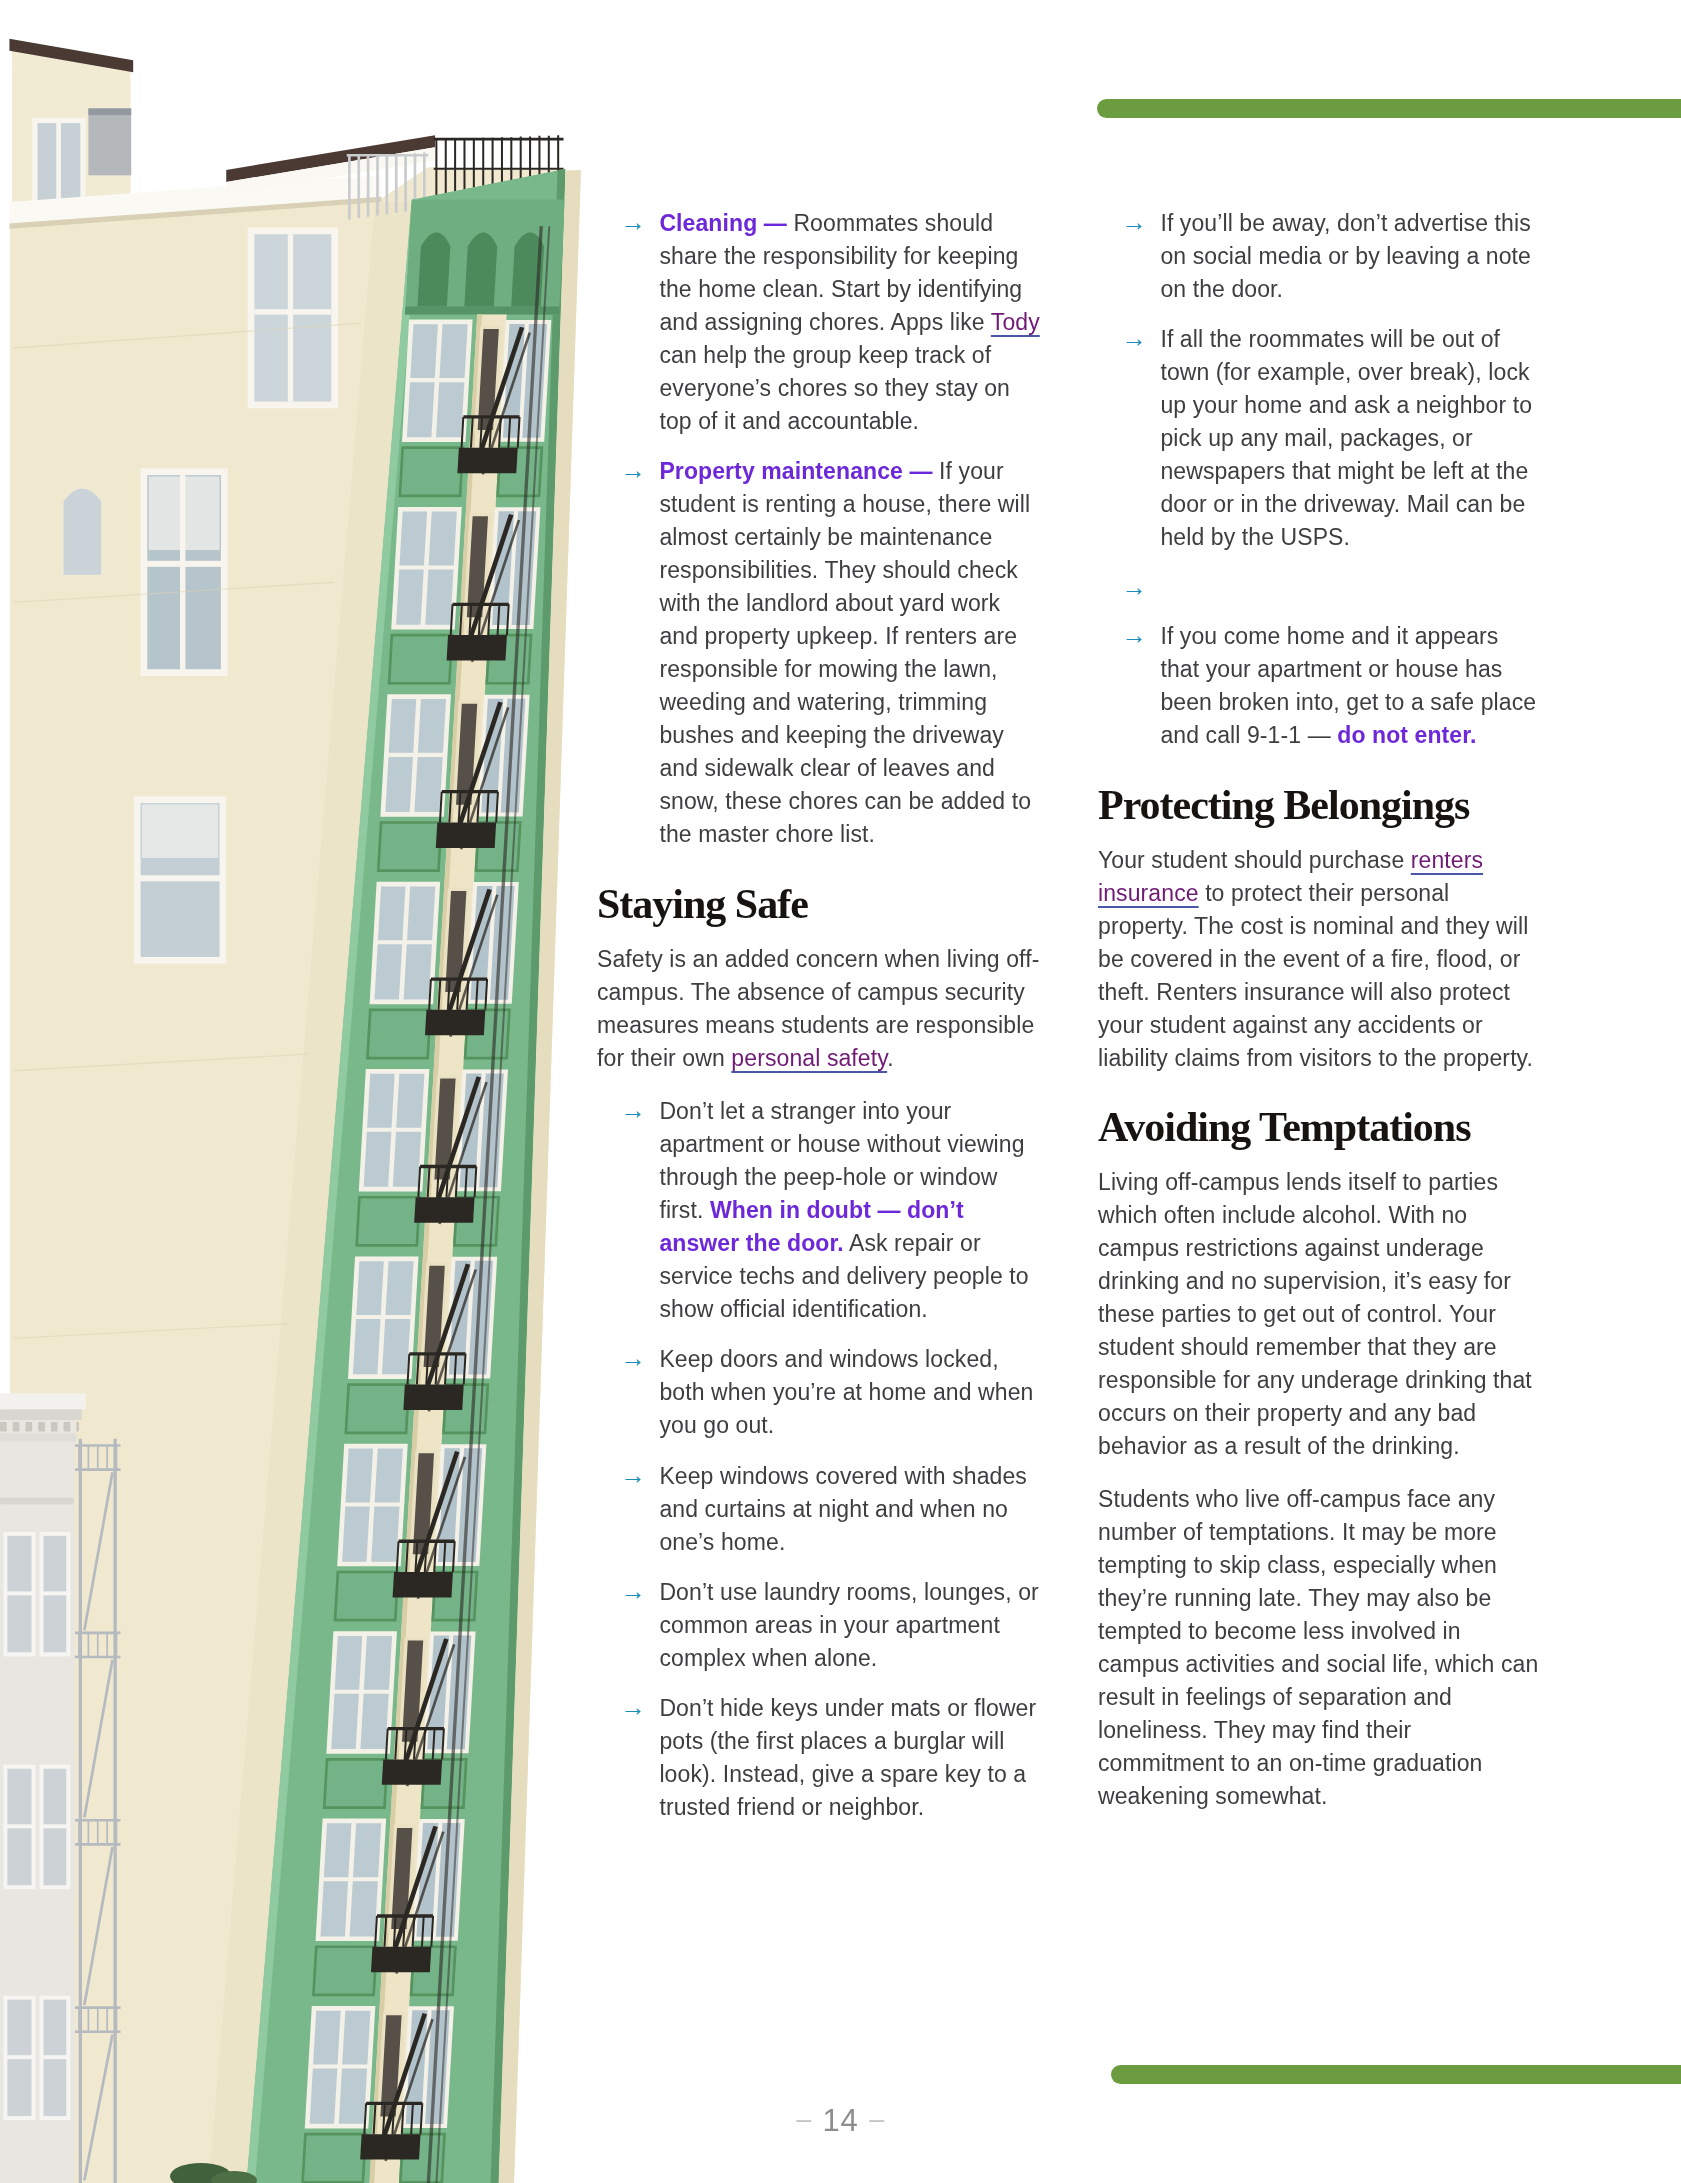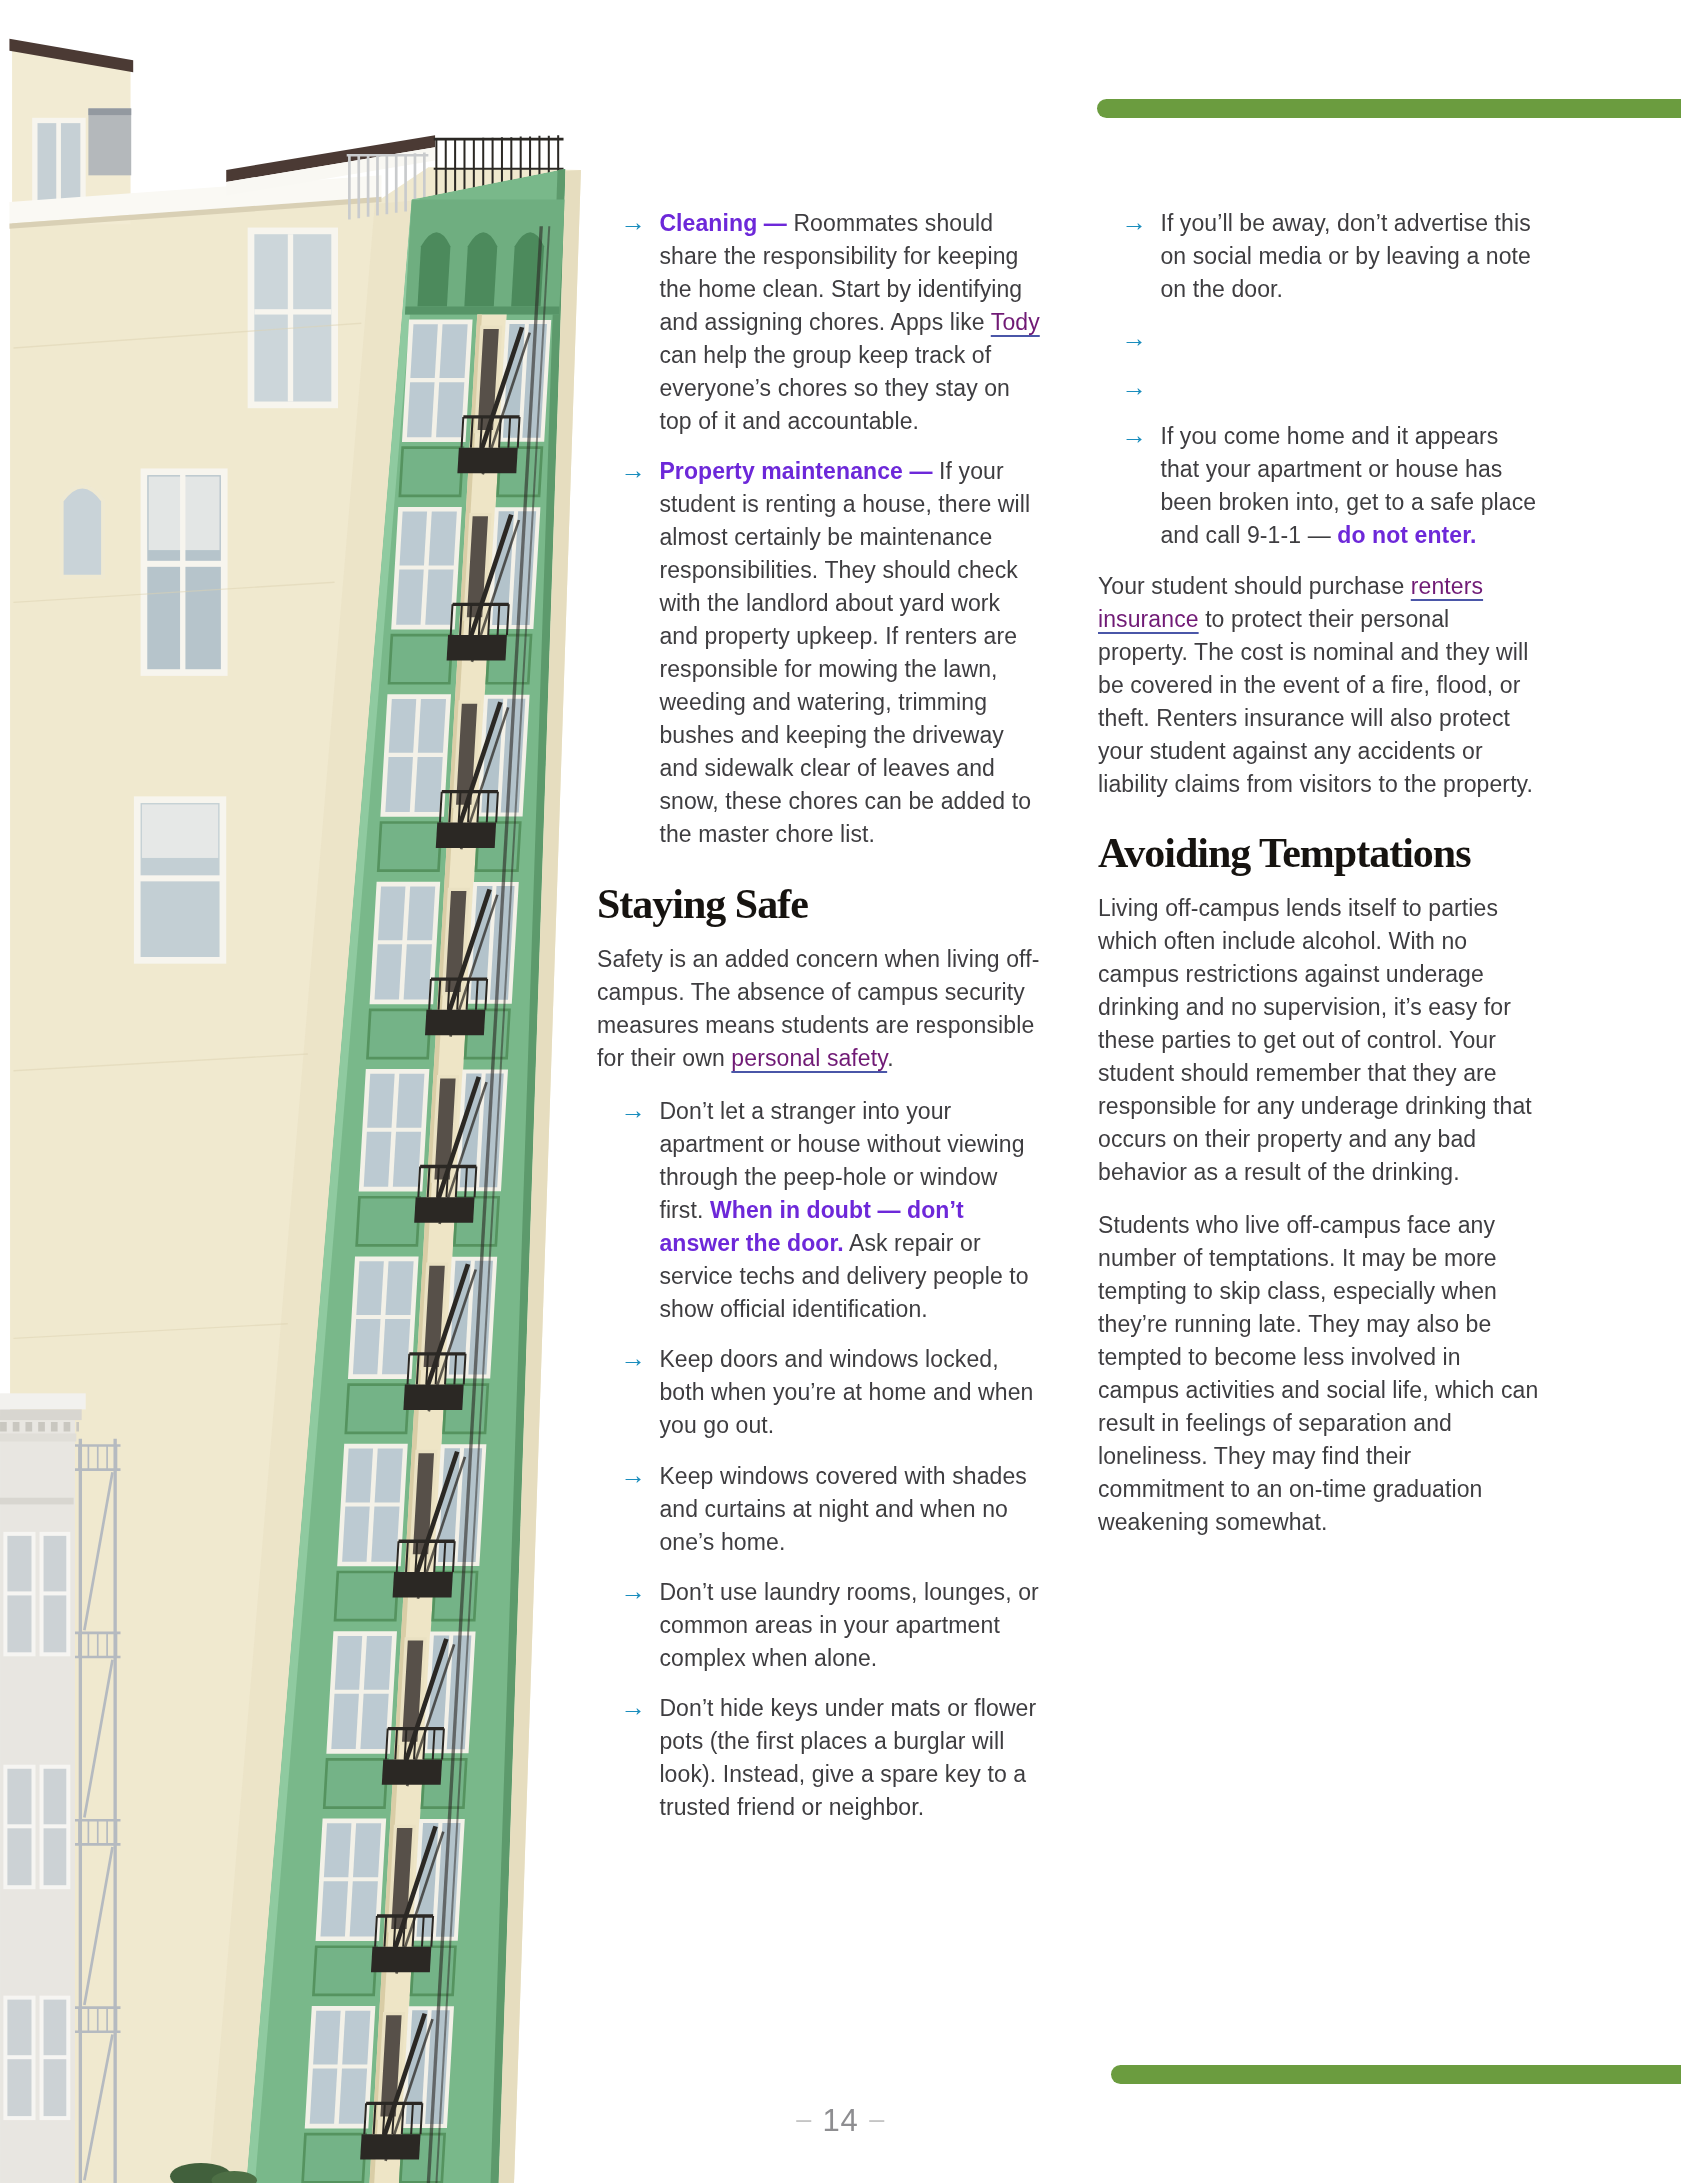--- a/index.html
+++ b/index.html
@@ -223,29 +223,31 @@
     </div>
   </div>
 
   <div class="col col2">
     <div class="bullet">
       <span class="arrow">→</span>
       <p><span>If you’ll be away, don’t advertise this on social media or by leaving a note on the door.</span></p>
     </div>
     <div class="bullet">
       <span class="arrow">→</span>
+      <p><span>If all the roommates will be out of town (for example, over break), lock up your home and ask a neighbor to pick up any mail, packages, or newspapers that might be left at the door or in the driveway. Mail can be held by the USPS.</span></p>
     </div>
     <div class="bullet">
       <span class="arrow">→</span>
     </div>
     <div class="bullet">
       <span class="arrow">→</span>
       <p><span>If you come home and it appears that your apartment or house has been broken into, get to a safe place and call 9-1-1 — </span><strong>do not enter.</strong></p>
     </div>
 
+    <h2 class="heading">Protecting Belongings</h2>
     <p class="para"><span>Your student should purchase </span><a class="link">renters insurance</a><span> to protect their personal property. The cost is nominal and they will be covered in the event of a fire, flood, or theft. Renters insurance will also protect your student against any accidents or liability claims from visitors to the property.</span></p>
 
     <h2 class="heading">Avoiding Temptations</h2>
     <p class="para">Living off-campus lends itself to parties which often include alcohol. With no campus restrictions against underage drinking and no supervision, it’s easy for these parties to get out of control. Your student should remember that they are responsible for any underage drinking that occurs on their property and any bad behavior as a result of the drinking.</p>
     <p class="para">Students who live off-campus face any number of temptations. It may be more tempting to skip class, especially when they’re running late. They may also be tempted to become less involved in campus activities and social life, which can result in feelings of separation and loneliness. They may find their commitment to an on-time graduation weakening somewhat.</p>
   </div>
 
   <div class="pagenum">
     <span class="dash">–</span><span>14</span><span class="dash">–</span>
   </div>

